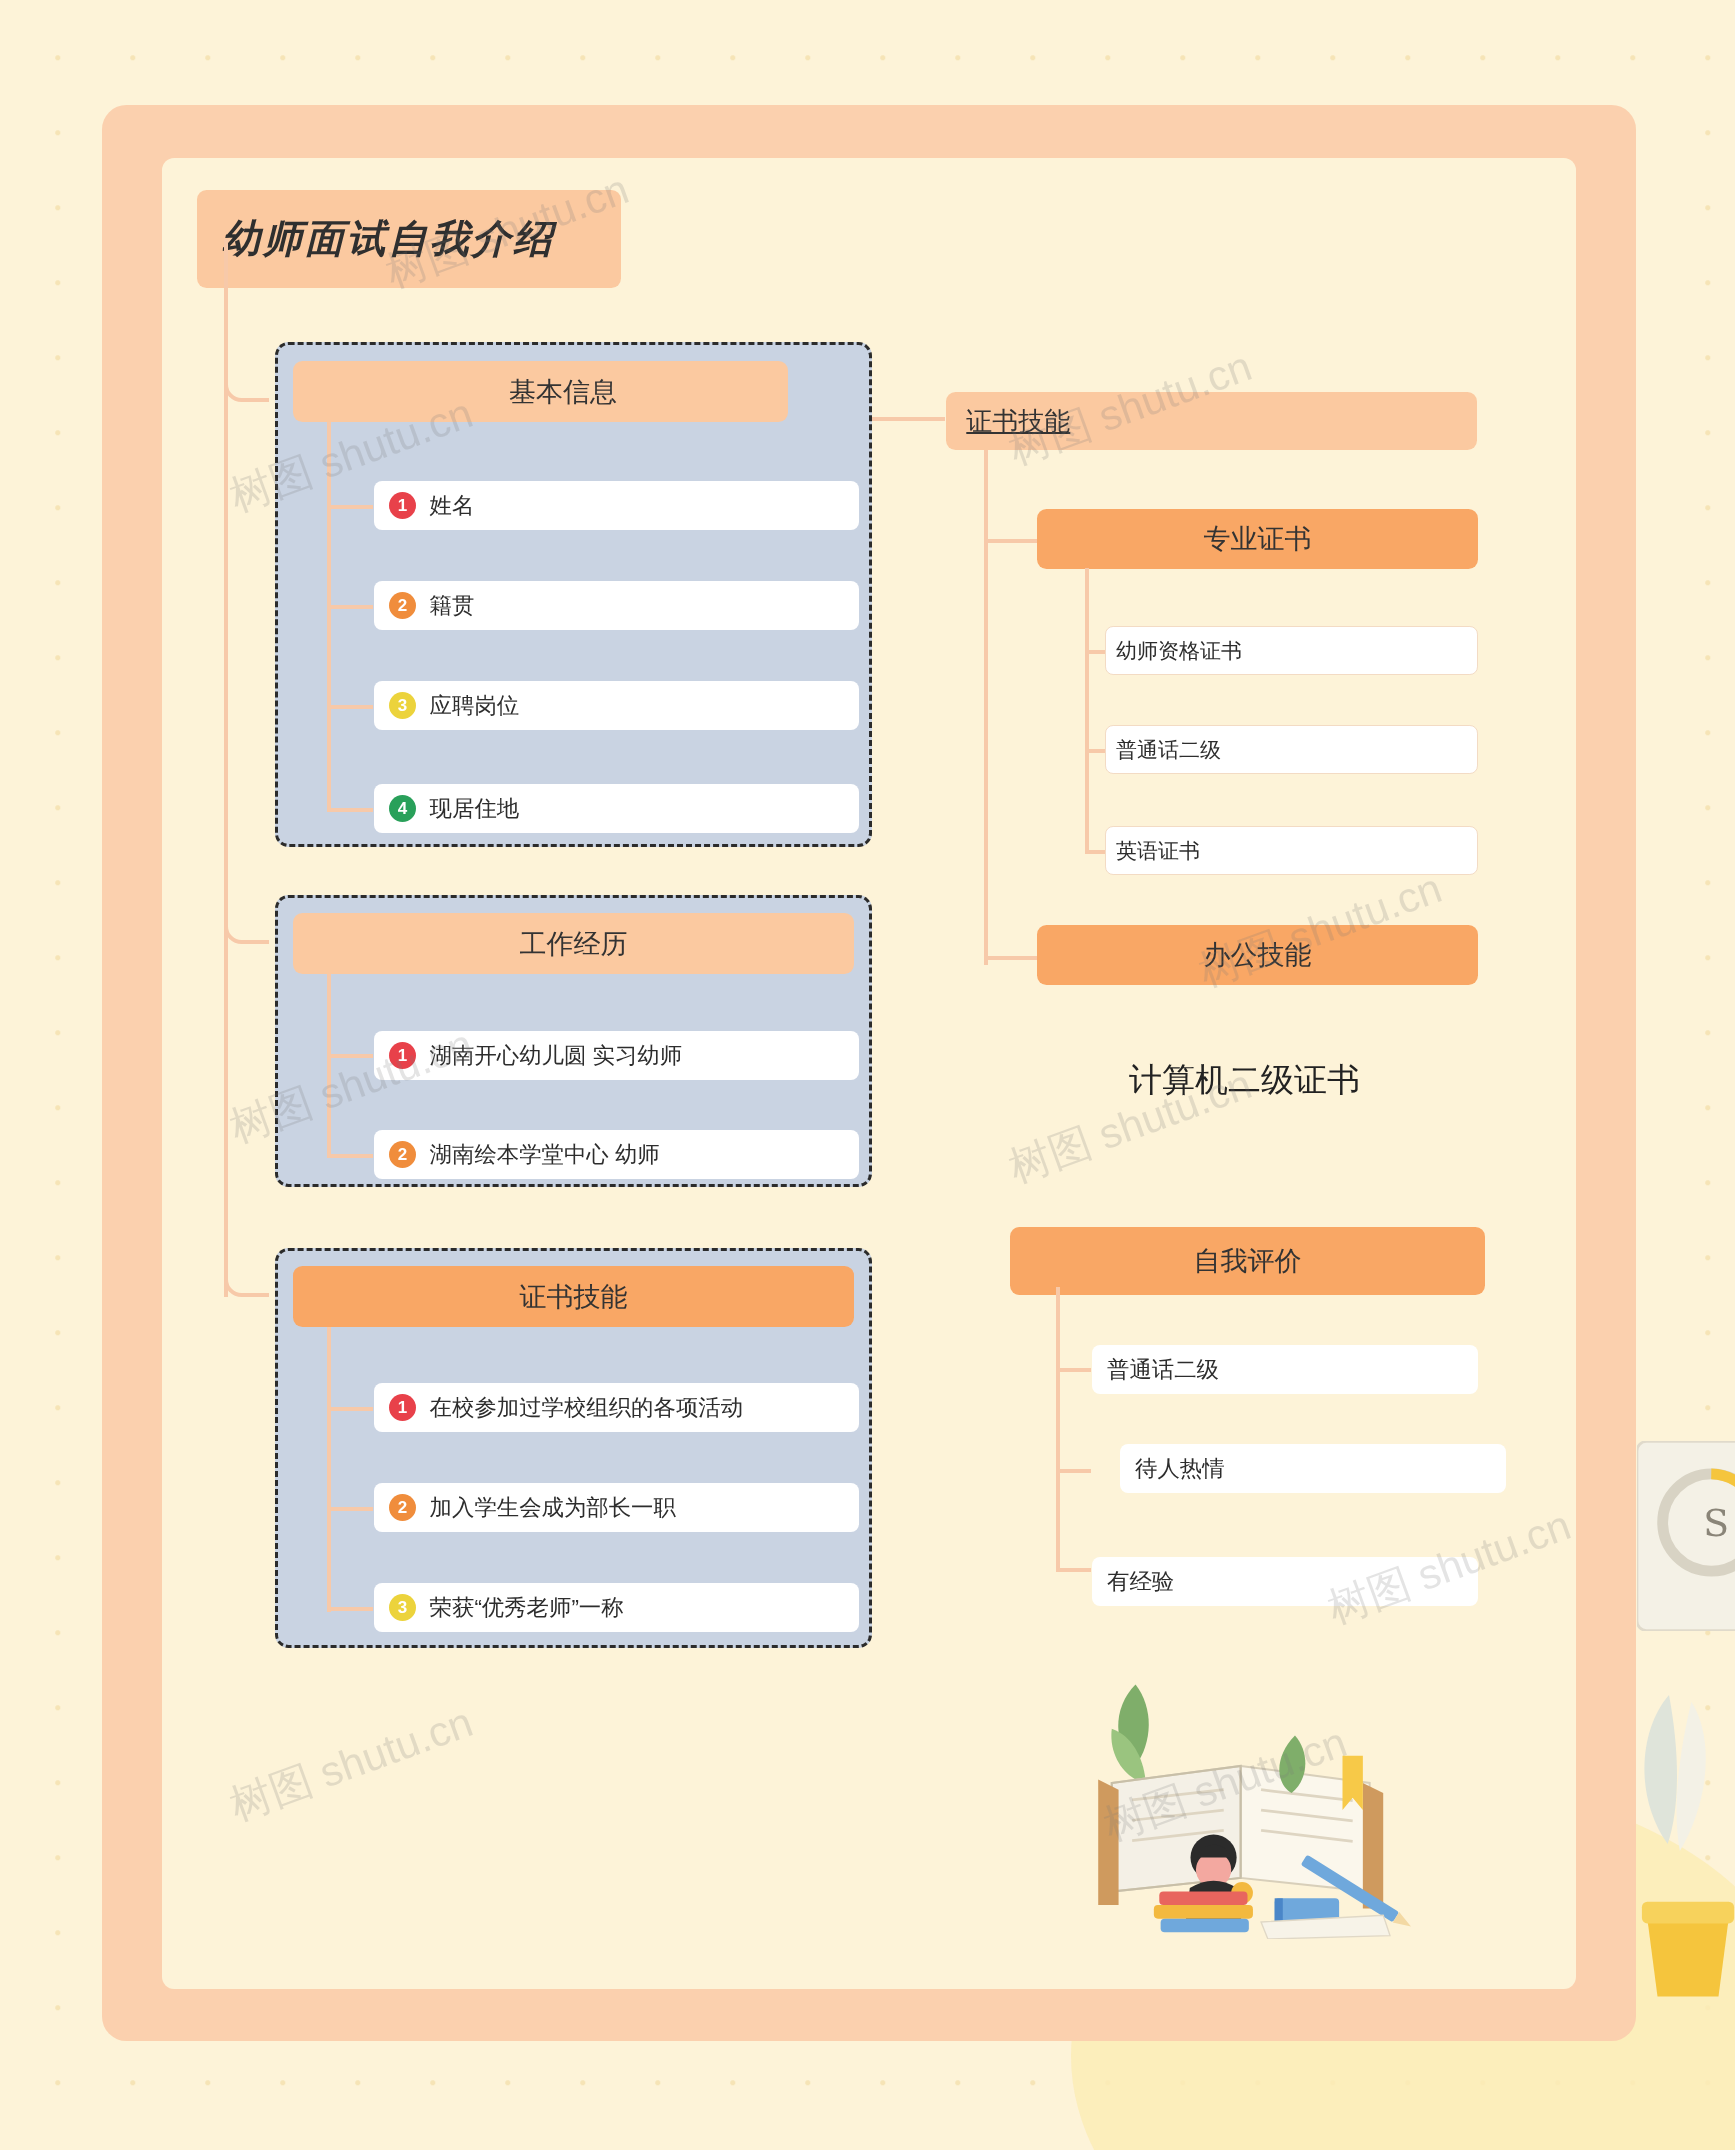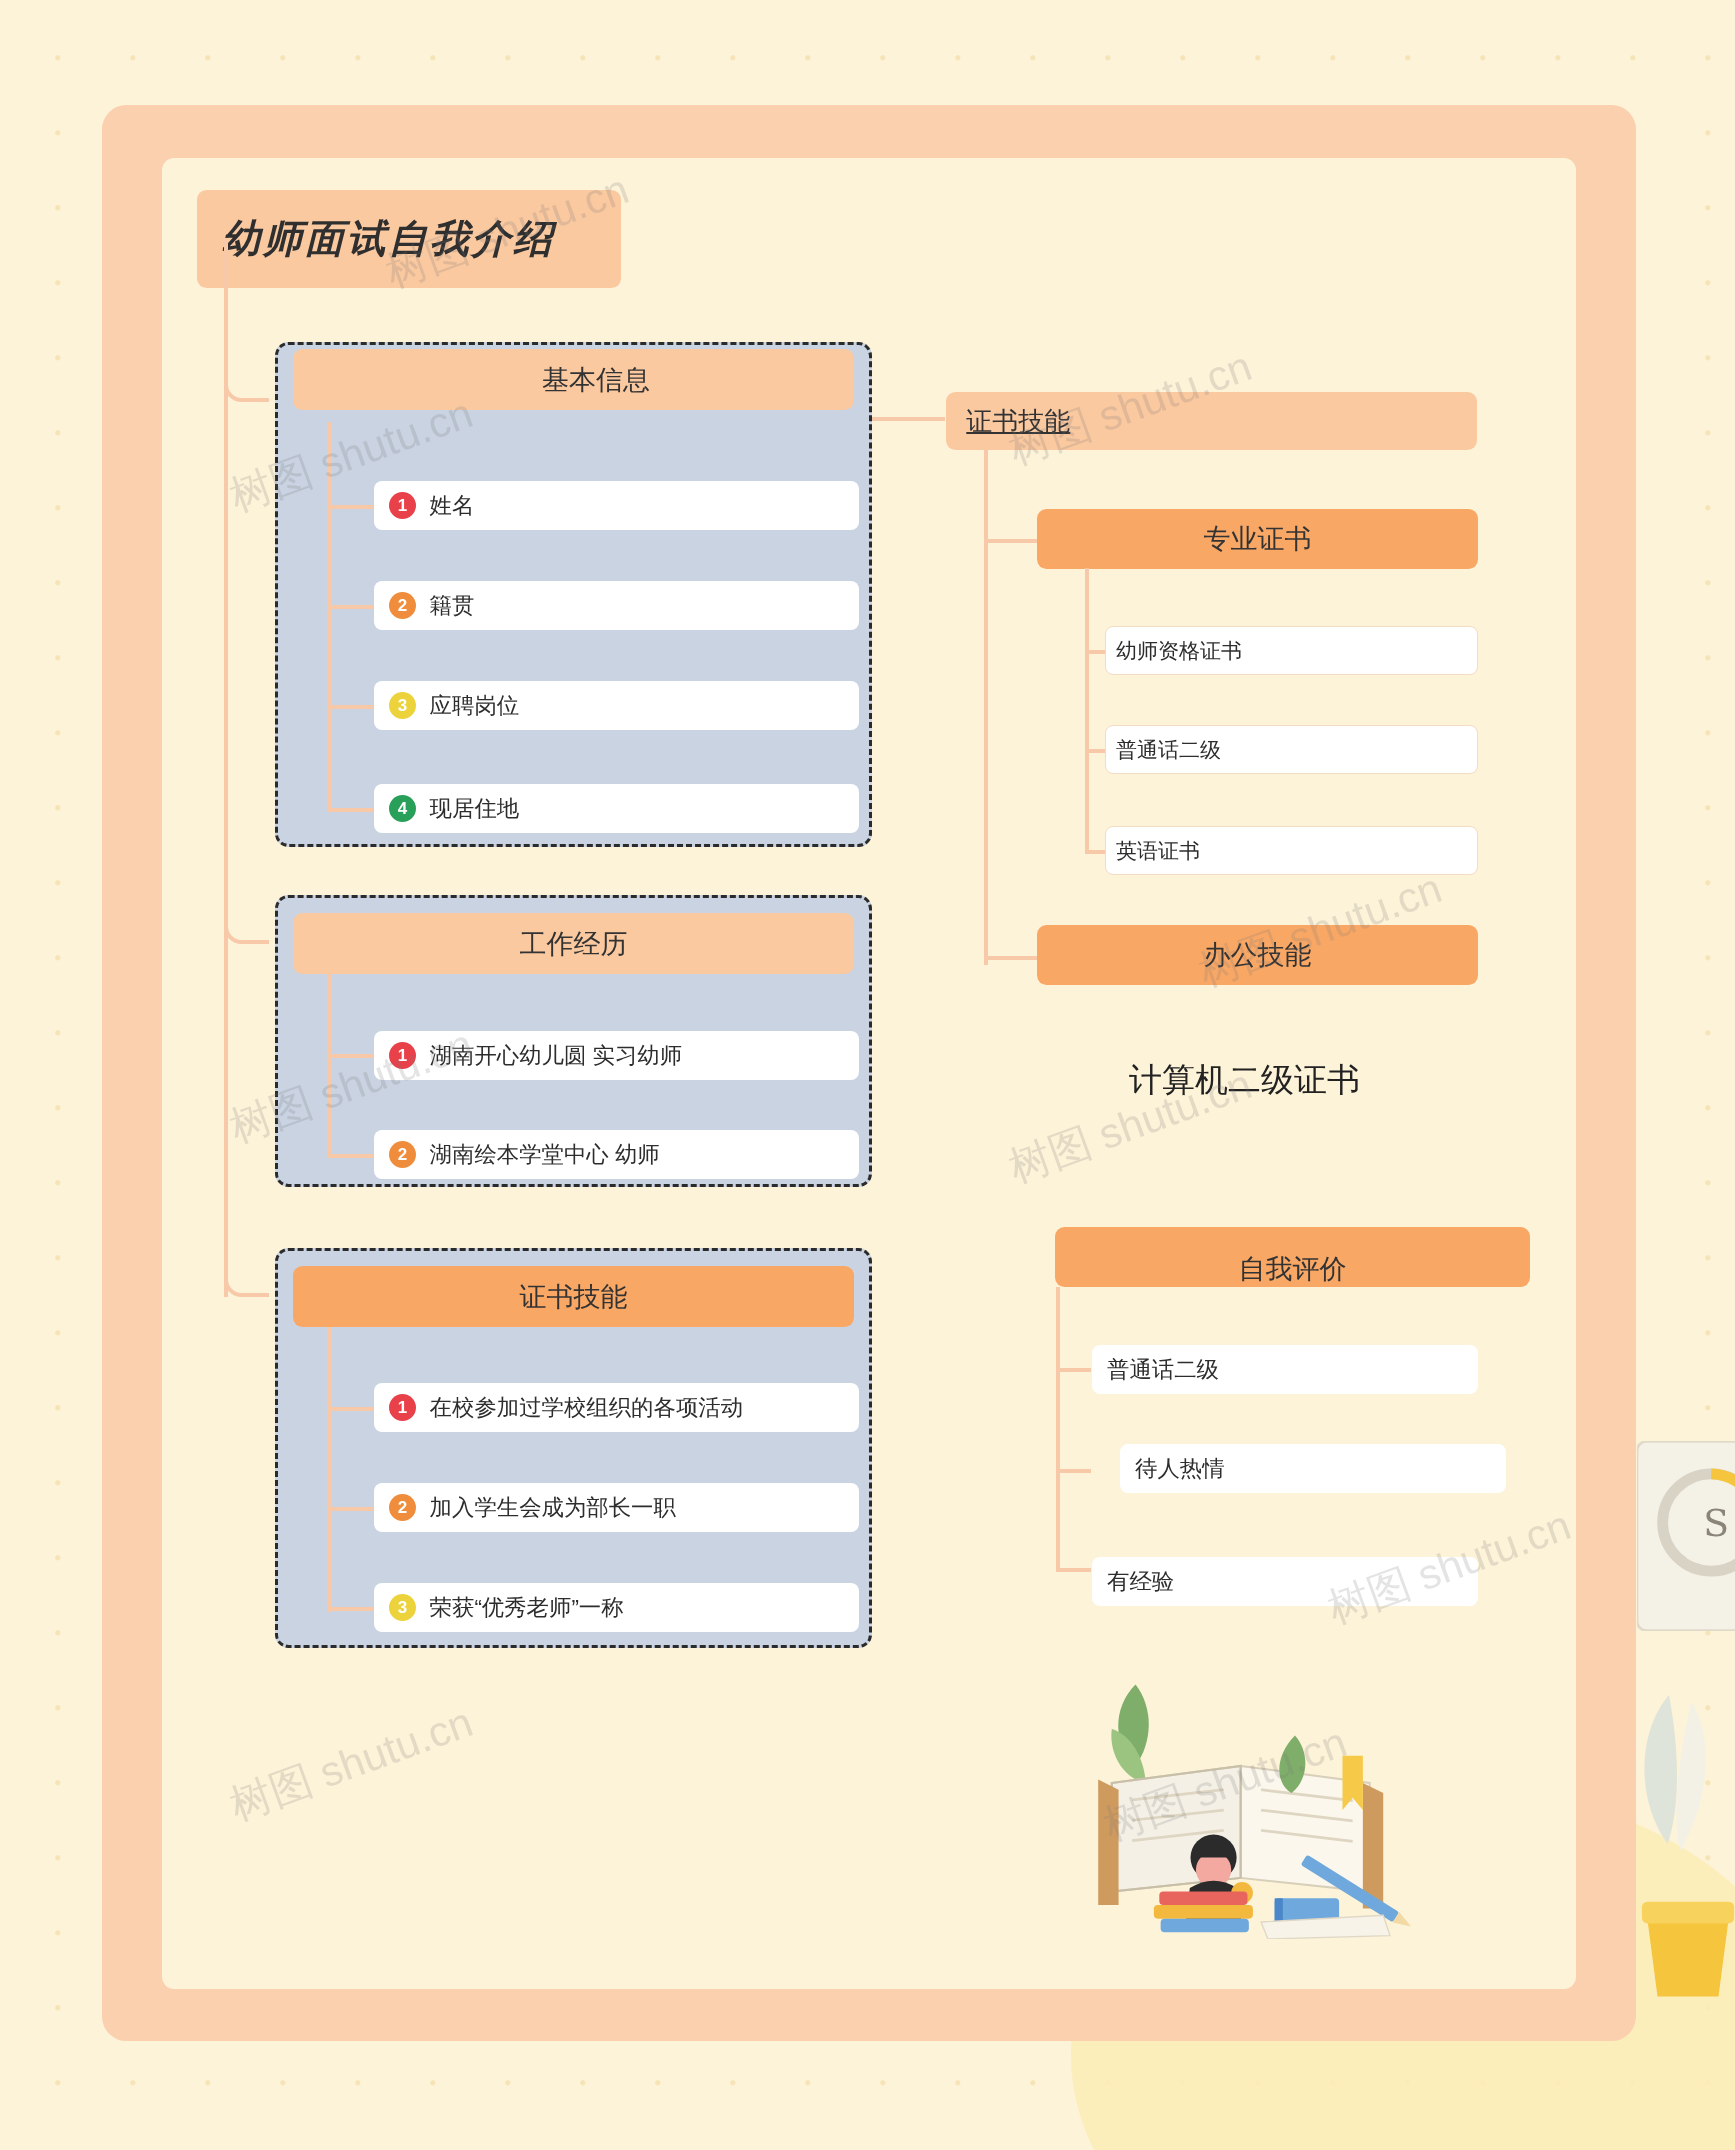--- a/index.html
+++ b/index.html
@@ -205,21 +205,21 @@
 
 <div class="conn" style="left:224px; top:239px; width:41px; height:1058px; border-left-width:4.1px; border-bottom-width:0;"></div>
 <div class="conn" style="left:224px; top:239px; width:45px; height:163px; border-left-width:4.1px; border-bottom-width:4.1px; border-bottom-left-radius:17.6px;"></div>
 <div class="conn" style="left:224px; top:239px; width:45px; height:705px; border-left-width:4.1px; border-bottom-width:4.1px; border-bottom-left-radius:17.6px;"></div>
 <div class="conn" style="left:224px; top:239px; width:45px; height:1058px; border-left-width:4.1px; border-bottom-width:4.1px; border-bottom-left-radius:17.6px;"></div>
 
 <div class="conn" style="left:620px; top:239px; width:325px; height:182px; border-bottom-width:4.1px; border-right-width:0; border-left-width:0;"></div>
 
 <div class="group-box" style="left:275px; top:342px; width:597px; height:505px;"></div>
 
-<div class="sec-header" style="left:293px; top:349px; width:561px; height:61px;padding-left:45px;">
+<div class="sec-header" style="left:293px; top:361px; width:495px; height:61px;padding-left:45px;">
   <span>基本信息</span>
 </div>
 
 <div class="conn" style="left:327px; top:422px; width:4.1px; height:388px; border-left-width:4.1px;"></div>
 <div class="conn" style="left:327px; top:505px; width:46px; height:4.1px; border-top-width:4.1px;"></div>
 <div class="conn" style="left:327px; top:605px; width:46px; height:4.1px; border-top-width:4.1px;"></div>
 <div class="conn" style="left:327px; top:705px; width:46px; height:4.1px; border-top-width:4.1px;"></div>
 <div class="conn" style="left:327px; top:808px; width:46px; height:4.1px; border-top-width:4.1px;"></div>
 
 <div class="leaf" style="left:374px; top:481px; width:485px; height:49px;">
@@ -308,21 +308,21 @@
 <div class="leaf plain" style="left:1105px; top:826px; width:373px; height:49px;">
   <span class="txt">英语证书</span>
 </div>
 
 <div class="sec-header strong" style="left:1037px; top:925px; width:441px; height:60px;">
   <span>办公技能</span>
 </div>
 
 <div class="big-text" style="left:1129px; top:1058px;">计算机二级证书</div>
 
-<div class="sec-header strong" style="left:1055px; top:1227px; width:475px; height:60px;align-items:flex-end;">
+<div class="sec-header strong" style="left:1010px; top:1227px; width:475px; height:68px;">
   <span>自我评价</span>
 </div>
 
 <div class="conn" style="left:1056px; top:1287px; width:4.1px; height:285px; border-left-width:4.1px;"></div>
 <div class="conn" style="left:1056px; top:1368px; width:35px; height:4.1px; border-top-width:4.1px;"></div>
 <div class="conn" style="left:1056px; top:1469px; width:35px; height:4.1px; border-top-width:4.1px;"></div>
 <div class="conn" style="left:1056px; top:1568px; width:35px; height:4.1px; border-top-width:4.1px;"></div>
 
 <div class="leaf" style="left:1092px; top:1345px; width:386px; height:49px;">
   <span class="txt">普通话二级</span>

